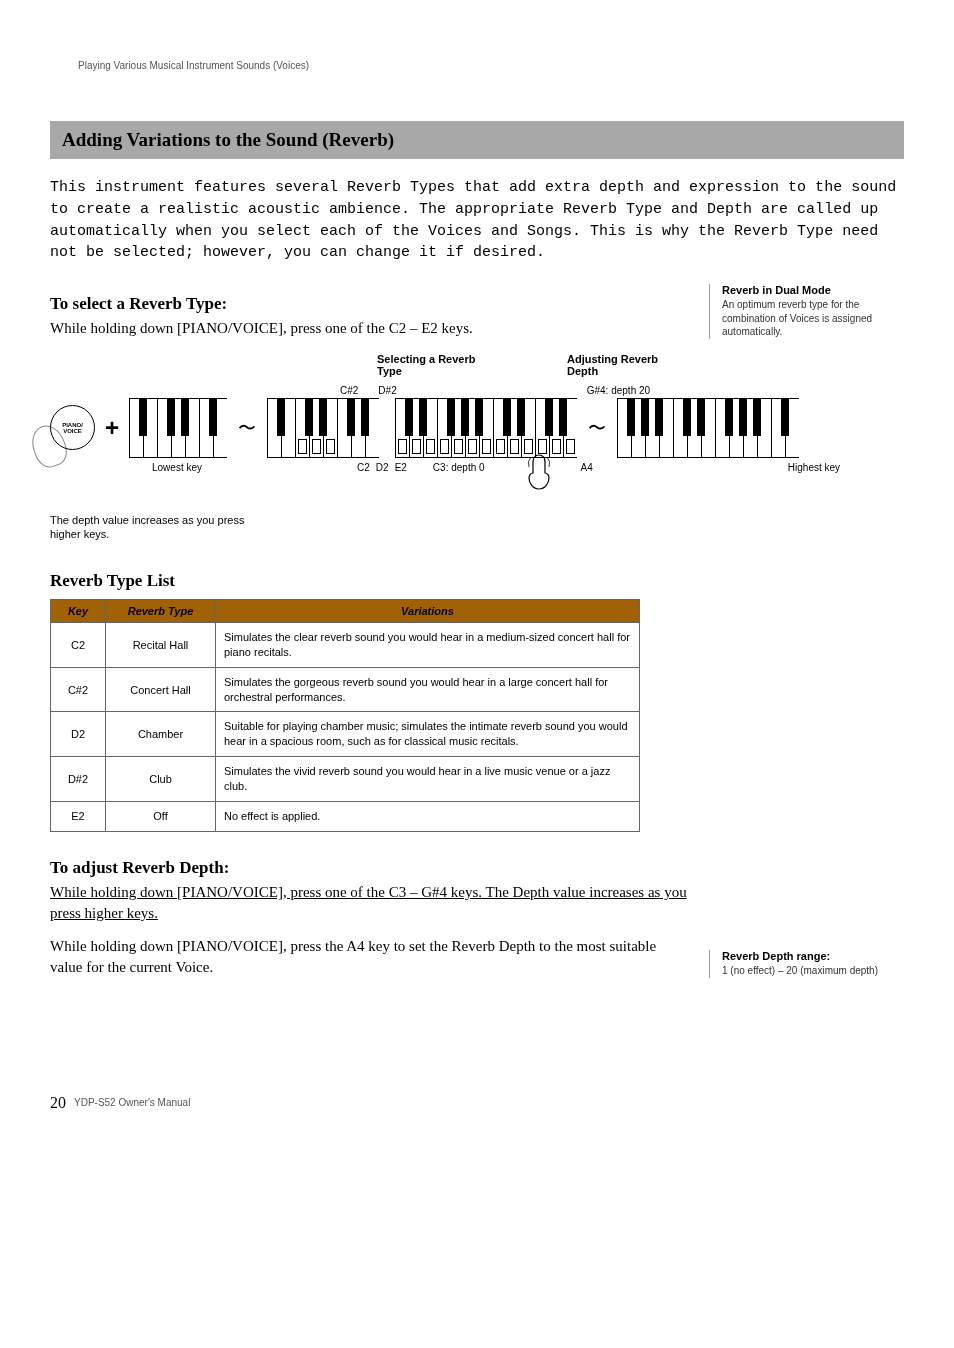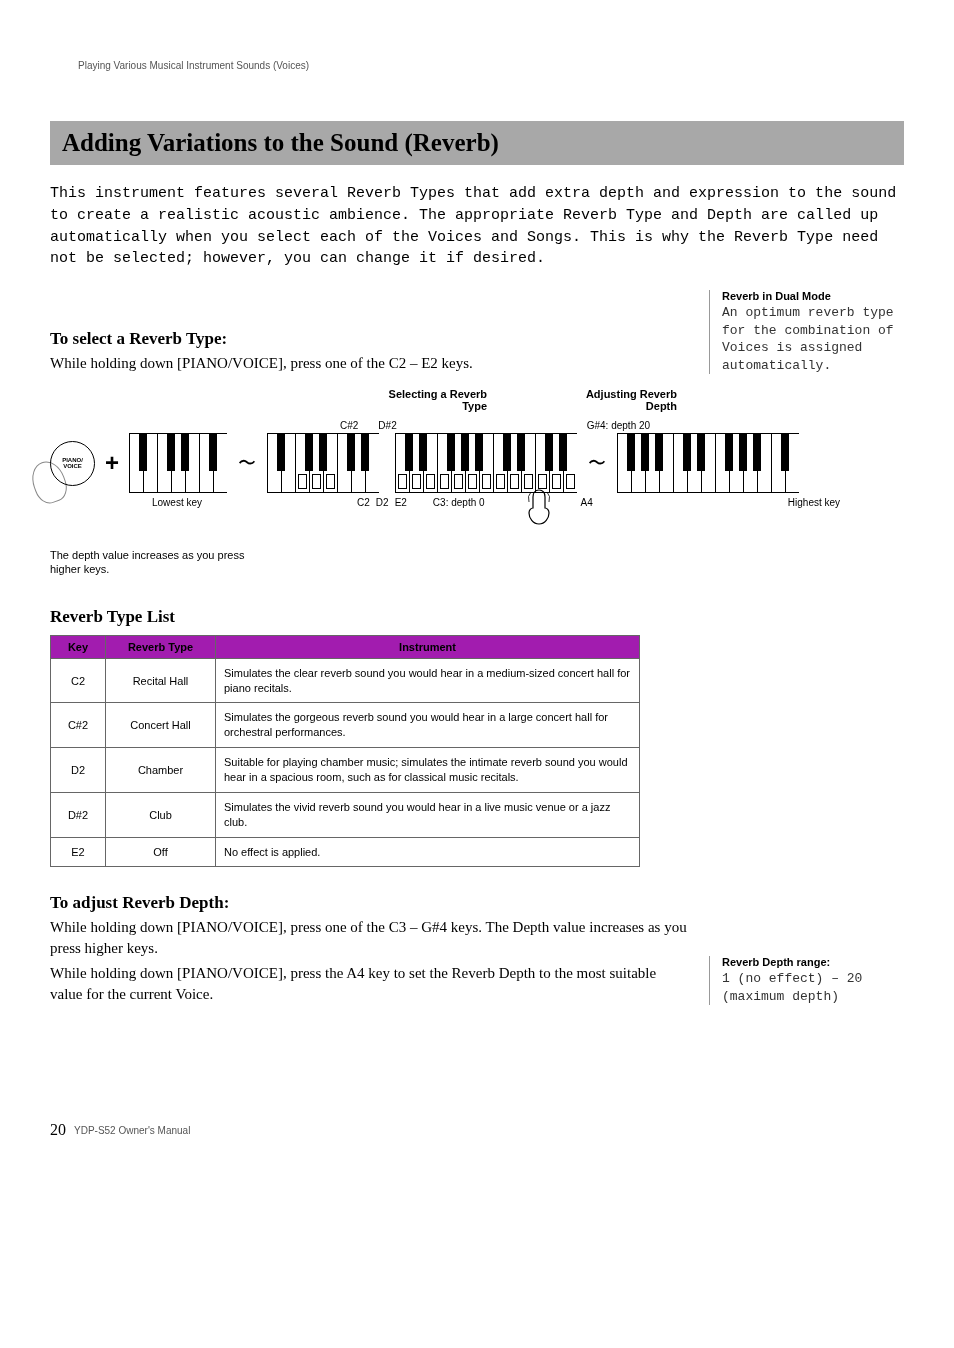--- a/index.html
+++ b/index.html
@@ -21,21 +21,21 @@
       margin-bottom: 50px;
       padding-left: 28px;
     }
     .section-title-bar {
       background: #a8a8a8;
       padding: 8px 12px;
       margin-bottom: 18px;
     }
     .section-title {
       font-family: 'Minion Pro', Georgia, serif;
-      font-size: 25px;
+      font-size: 19px;
       font-weight: bold;
       color: #000;
     }
     .body-text {
       font-family: Liberation Mono, monospace;
       font-size: 15px;
       line-height: 1.45;
       margin-bottom: 20px;
       padding-left: 0;
     }
@@ -63,38 +63,38 @@
       font-size: 15px;
       line-height: 1.4;
     }
     .note-title {
       font-family: Arial, Helvetica, sans-serif;
       font-size: 11px;
       font-weight: bold;
       margin-bottom: 2px;
     }
     .note-body {
-      font-family: Liberation Mono, monospace;
-      font-size: 13px;
+      font-family: Liberation Sans, sans-serif;
+      font-size: 10px;
       line-height: 1.35;
       color: #333;
     }
     .diagram-area {
       margin-top: 14px;
       margin-bottom: 30px;
       position: relative;
     }
     .diagram-labels-top {
       display: flex;
       justify-content: center;
       gap: 80px;
       font-family: Arial, Helvetica, sans-serif;
       font-size: 11px;
       font-weight: bold;
-      text-align: right;
+      text-align: left;
       margin-bottom: 8px;
       margin-left: 100px;
     }
     .diagram-labels-top > div {
       width: 110px;
     }
     .key-labels-sharps {
       display: flex;
       font-family: Arial, Helvetica, sans-serif;
       font-size: 10px;
@@ -217,25 +217,26 @@
       font-weight: bold;
       margin-bottom: 8px;
     }
     table.reverb-table {
       border-collapse: collapse;
       width: 590px;
       font-family: Arial, Helvetica, sans-serif;
       font-size: 11px;
     }
     table.reverb-table th {
-      background: #a21caf;
+      background: #a16207;
       font-weight: bold;
       border: 1px solid #666;
       padding: 5px 8px;
       text-align: center;
+      font-style: italic;
     }
     table.reverb-table td {
       border: 1px solid #666;
       padding: 7px 8px;
       vertical-align: middle;
     }
     table.reverb-table td.key-cell,
     table.reverb-table td.type-cell {
       text-align: center;
     }
@@ -415,21 +416,21 @@
 </div>
 
 <div class="two-col two-col-narrow">
   <div class="main-col">
     <div class="list-heading">Reverb Type List</div>
     <table class="reverb-table">
       <thead>
         <tr>
           <th class="col-key">Key</th>
           <th class="col-type">Reverb Type</th>
-          <th>Instrument</th>
+          <th>Variations</th>
         </tr>
       </thead>
       <tbody>
         <tr>
           <td class="key-cell">C2</td>
           <td class="type-cell">Recital Hall</td>
           <td class="desc-cell">Simulates the clear reverb sound you would hear in a medium-sized concert hall for piano recitals.</td>
         </tr>
         <tr>
           <td class="key-cell">C#2</td>
@@ -449,21 +450,21 @@
         <tr>
           <td class="key-cell">E2</td>
           <td class="type-cell">Off</td>
           <td class="desc-cell">No effect is applied.</td>
         </tr>
       </tbody>
     </table>
 
     <div class="adjust-section">
       <div class="sub-heading">To adjust Reverb Depth:</div>
-      <p class="sub-body" style="margin-bottom:4px;">While holding down [PIANO/VOICE], press one of the C3 – G#4 keys. The Depth value increases as you press higher keys.</p>
+      <p class="sub-body" style="margin-bottom:12px;text-decoration:underline;">While holding down [PIANO/VOICE], press one of the C3 – G#4 keys. The Depth value increases as you press higher keys.</p>
       <p class="sub-body">While holding down [PIANO/VOICE], press the A4 key to set the Reverb Depth to the most suitable value for the current Voice.</p>
     </div>
   </div>
   <div class="side-col" style="margin-top:320px;">
     <div class="note-title">Reverb Depth range:</div>
     <div class="note-body">1 (no effect) – 20 (maximum depth)</div>
   </div>
 </div>
 
 <div class="footer">

